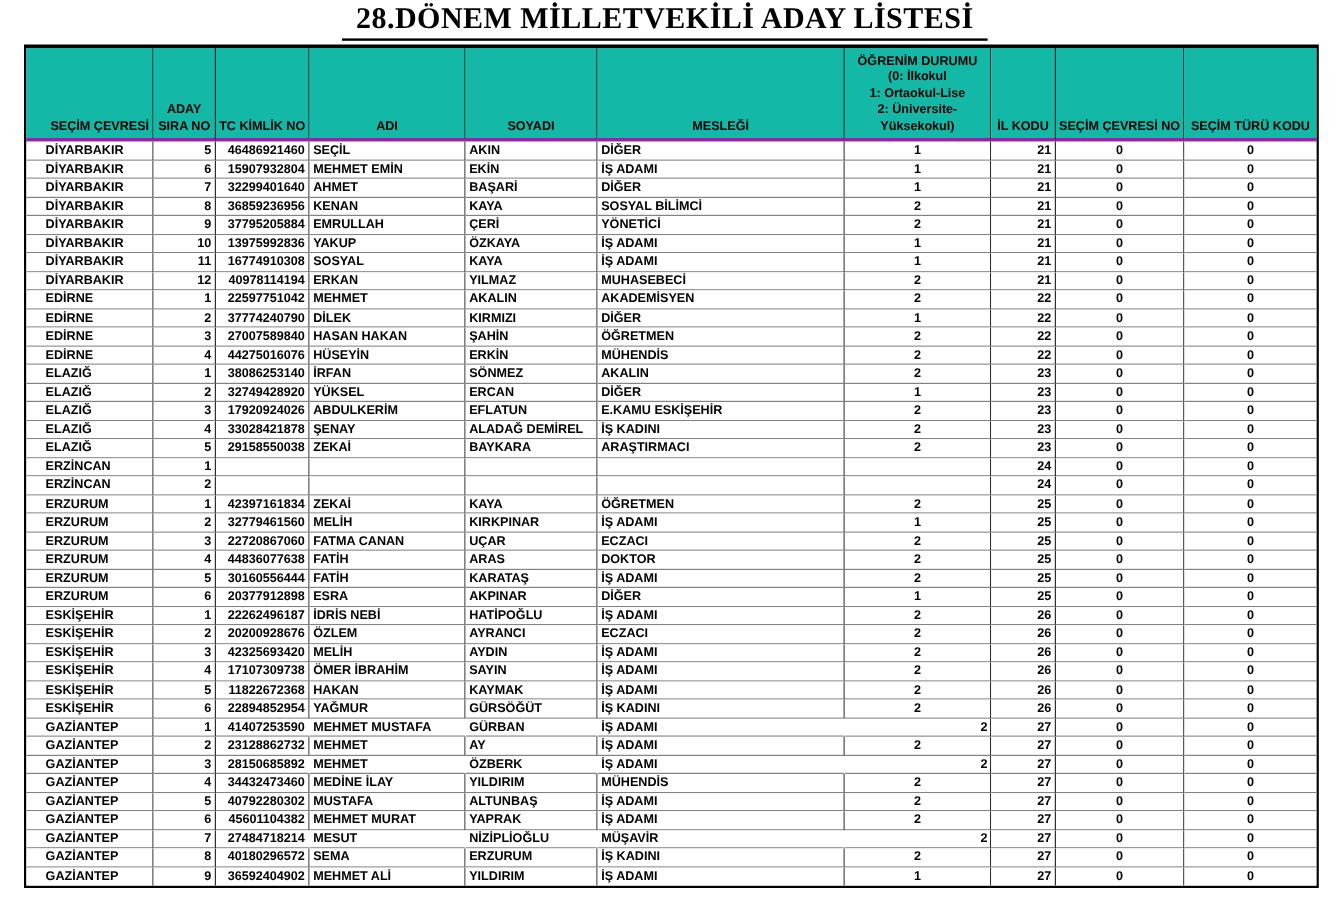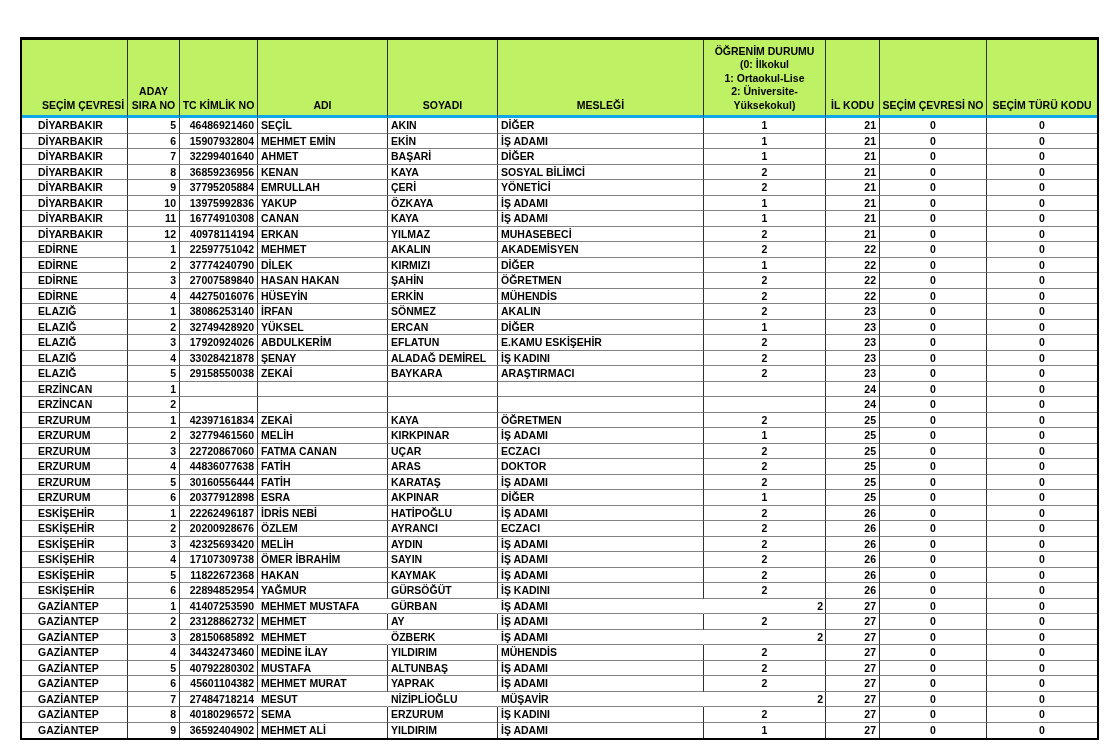--- a/index.html
+++ b/index.html
@@ -12,23 +12,23 @@
     display:inline-block;font-family:"Liberation Serif",serif;font-weight:bold;
     font-size:25px;line-height:31px;letter-spacing:0.4px;color:#000;
     border-bottom:2.5px solid #000;padding:0 12px 1px 12px;
   }
   .table-wrap{
     position:absolute;left:20px;top:37px;
     border:2px solid #000;border-top-width:3px;background:#fff;
   }
   table{border-collapse:separate;border-spacing:0;table-layout:fixed;width:1075px;}
   th{
-    background:#bef264;font-weight:bold;font-size:10.5px;line-height:13.5px;
+    background:#14b8a6;font-weight:bold;font-size:10.5px;line-height:13.5px;
     vertical-align:bottom;text-align:center;height:78px;box-sizing:border-box;
-    padding:0 2px 3px 2px;border-right:1px solid #2f2f2f;border-bottom:3px solid #0ea5e9;
+    padding:0 2px 3px 2px;border-right:1px solid #2f2f2f;border-bottom:3px solid #a21caf;
     overflow:hidden;
   }
   th.c0{text-align:left;padding-left:20px;}
   th.c9{border-right:none;}
   th .hl{line-height:13.5px;}
   td{
     font-weight:bold;font-size:10.5px;line-height:14px;height:15.5px;
     box-sizing:border-box;vertical-align:middle;padding:0 3px;
     border-right:1px solid #2f2f2f;border-bottom:1px solid #828282;
     white-space:nowrap;overflow:hidden;background:#fff;
@@ -39,20 +39,23 @@
   td.c9{border-right:none;}
   tbody tr:last-child td{border-bottom:none;height:15px;}
   tr.merged td.c2,tr.merged td.c3,tr.merged td.c4,tr.merged td.c5{border-right-color:transparent;}
   tr.merged td.c6{text-align:right;padding-right:2px;}
 </style>
 </head>
 <body>
 
 <div class="page">
 
+  <div class="title-wrap">
+    <span class="title">28.DÖNEM MİLLETVEKİLİ ADAY LİSTESİ</span>
+  </div>
 
   <div class="table-wrap">
     <table>
       <colgroup>
         <col style="width:106px">
           <col style="width:52px">
           <col style="width:78px">
         <col style="width:130px">
           <col style="width:110px">
           <col style="width:206px">
@@ -154,21 +157,21 @@
             <td class="c5">İŞ ADAMI</td>
             <td class="c6">1</td>
             <td class="c7">21</td>
             <td class="c8">0</td>
             <td class="c9">0</td>
           </tr>
           <tr>
             <td class="c0">DİYARBAKIR</td>
             <td class="c1">11</td>
             <td class="c2">16774910308</td>
-            <td class="c3">CANAN</td>
+            <td class="c3">SOSYAL</td>
             <td class="c4">KAYA</td>
             <td class="c5">İŞ ADAMI</td>
             <td class="c6">1</td>
             <td class="c7">21</td>
             <td class="c8">0</td>
             <td class="c9">0</td>
           </tr>
           <tr>
             <td class="c0">DİYARBAKIR</td>
             <td class="c1">12</td>

